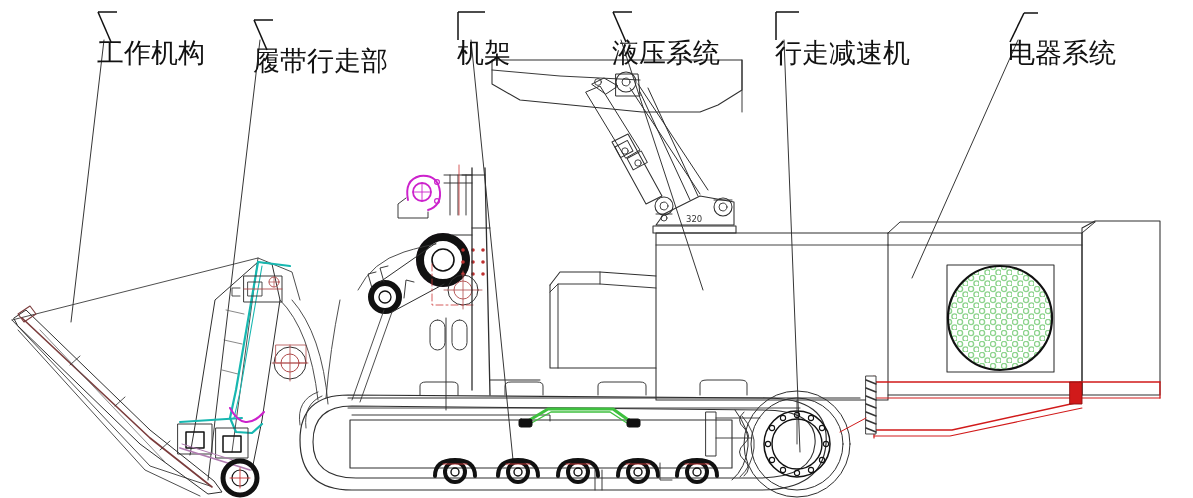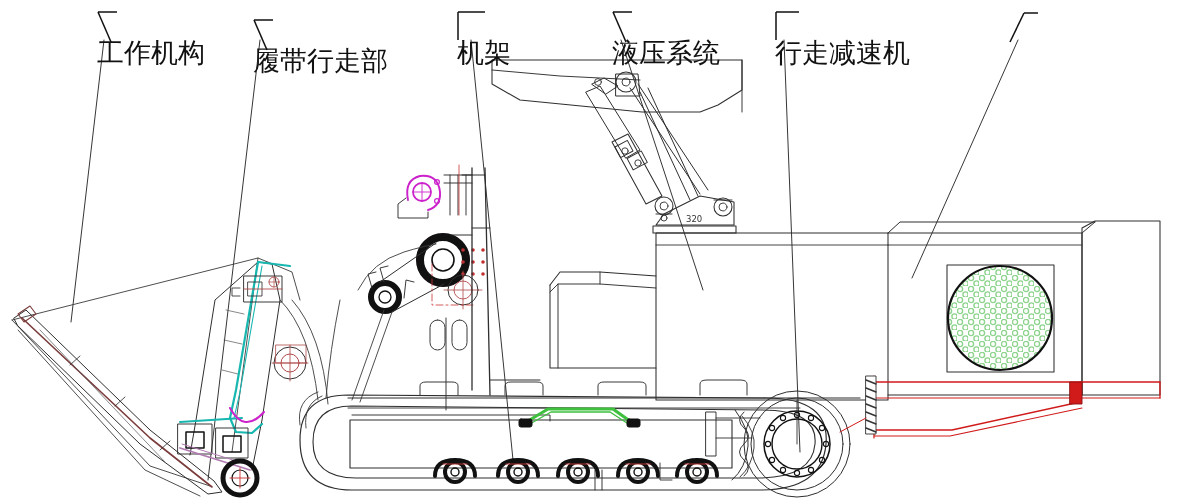--- a/index.html
+++ b/index.html
@@ -379,16 +379,16 @@
     <svg width="26" height="34" style="position:relative;top:6px;vertical-align:top;">
       <path d="M1 2 L 24 2" stroke="#111" fill="none" stroke-width="1.5"></path>
       <path d="M1 2 L 1 30" stroke="#111" fill="none" stroke-width="1.5"></path>
     </svg><span>行走减速机</span>
   </div>
 
   <div class="lbl" style="left:1008px;top:4px;">
     <svg width="32" height="34" style="position:relative;top:6px;vertical-align:top;">
       <path d="M2 32 L 16 3" stroke="#111" fill="none" stroke-width="1.5"></path>
       <path d="M16 3 L 30 3" stroke="#111" fill="none" stroke-width="1.5"></path>
-    </svg>
+    </svg><span>电器系统</span>
   </div>
 
 </div>
 
 </body></html>

